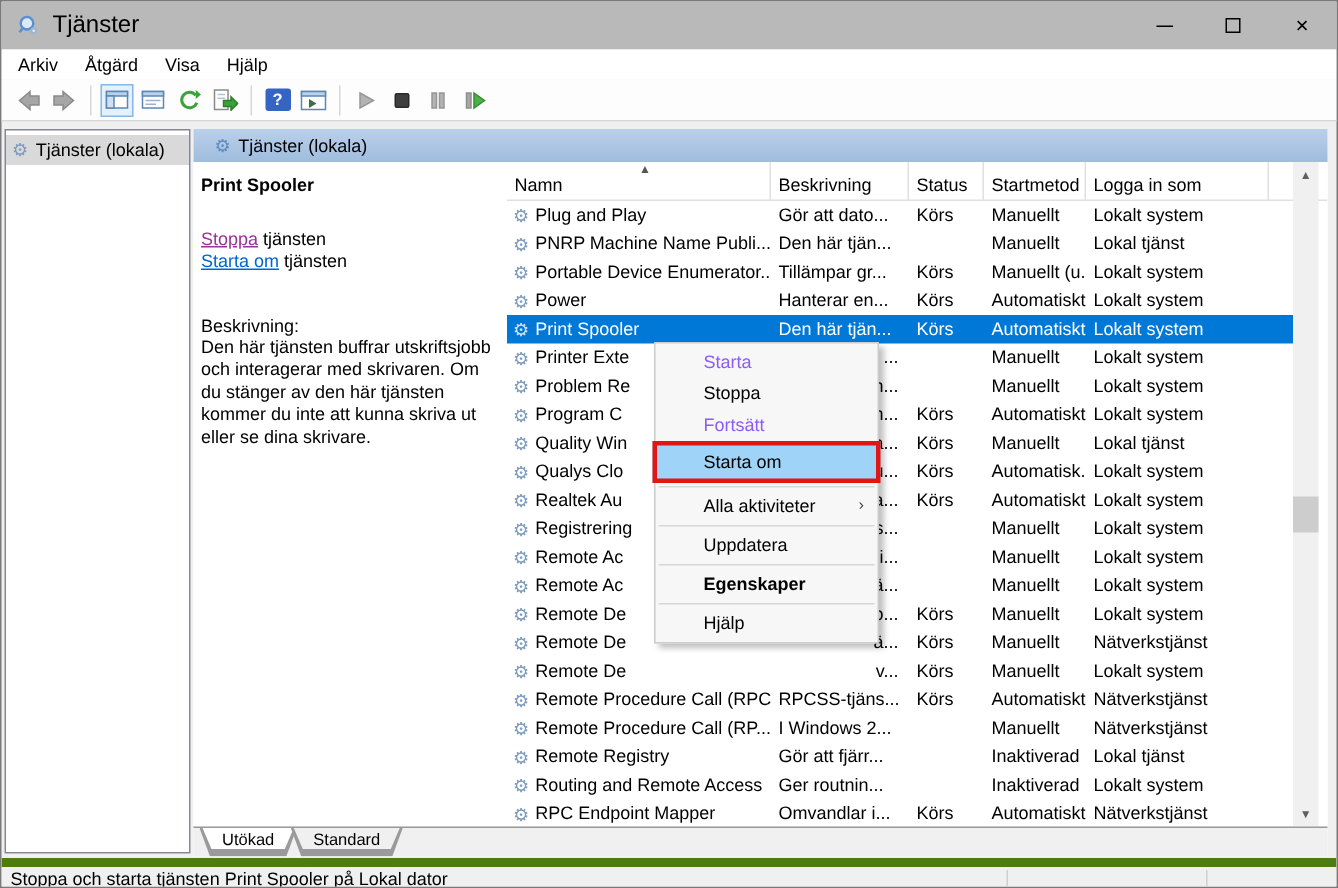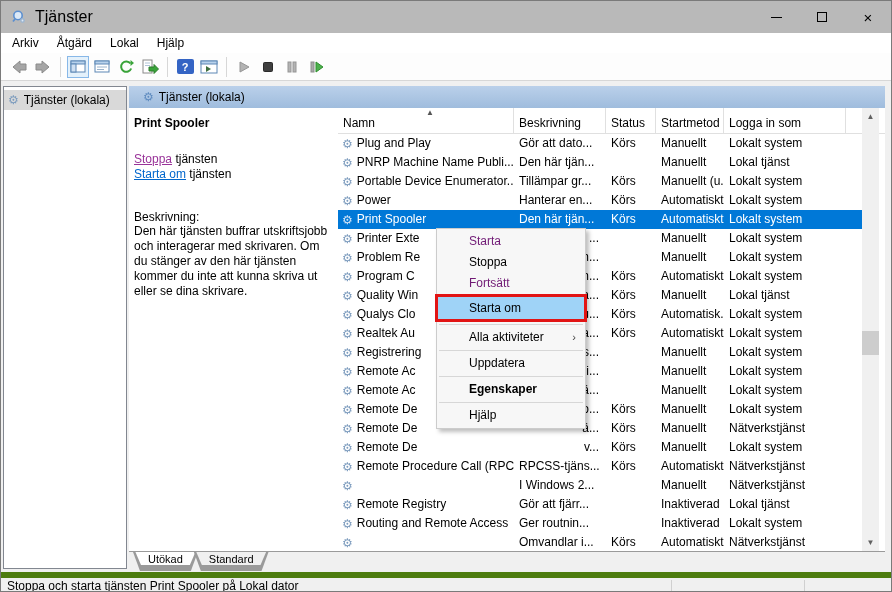--- a/index.html
+++ b/index.html
@@ -83,21 +83,21 @@
     background:#f0f0f0; padding:2px 14px 0 14px; font-size:11px;margin-top:24px; }
   .tab-shape.active .tab-inner { background:#fff; }
   
   .statusbar { position:absolute; left:0; top:571px; width:100%; height:21px;
     background:#f0f0f0; border-top:6px solid #4d7c0f; display:flex; align-items:center; padding-left:6px; }
   .sb-div { position:absolute; top:2px; width:1px; height:17px; background:#d0d0d0; }
   
   .ctxmenu { position:absolute; left:435px; top:227px; width:150px;
     background:#f7f7f7; border:1px solid #cccccc; box-shadow:3px 3px 4px rgba(0,0,0,.25); padding:2px 0; }
   .mi { height:21px; line-height:21px; padding-left:32px; position:relative; white-space:nowrap; }
-  .mi.disabled { color:#701a75; }
+  .mi.disabled { color:#8b5cf6; }
   .mi.bold { font-weight:bold; }
   .mi .sub { position:absolute; right:9px; top:0; font-size:11px; color:#444; }
   .mi.hl { height:28px; line-height:22px; background:#9fd3f7; border:3px solid #e21414;
     margin:0 -2px; padding-left:31px; }
   .msep { height:1px; background:#d7d7d7; margin:2px 2px; }
 </style>
 </head>
 <body>
 
 <div id="window">
@@ -118,21 +118,21 @@
         <span class="glyph-max"></span>
       </span>
     <span class="tb-btn">
         <span class="glyph-close">×</span>
       </span>
   </div>
 
   <div class="menubar">
     <span>Arkiv</span>
     <span>Åtgärd</span>
-    <span>Lokal</span>
+    <span>Visa</span>
     <span>Hjälp</span>
   </div>
 
   <div class="toolbar">
     <span class="ti">
       <svg width="18" height="16" viewBox="0 0 18 16">
           <path d="M10 2 L3 8 L10 14 V11 H16 V5 H10 Z" fill="#a6a6a6" stroke="#8a8a8a"></path>
         </svg>
     </span>
     <span class="ti">
@@ -423,20 +423,21 @@
               <span>Remote Procedure Call (RPC)</span>
             </span>
             <span class="cell c-desc">RPCSS-tjäns...</span>
             <span class="cell c-status">Körs</span>
             <span class="cell c-start">Automatiskt</span>
             <span class="cell c-logon">Nätverkstjänst</span>
           </div>
           <div class="lv-row">
             <span class="cell c-name">
               <span class="gear">⚙</span>
+              <span>Remote Procedure Call (RP...</span>
             </span>
             <span class="cell c-desc">I Windows 2...</span>
             <span class="cell c-status"></span>
             <span class="cell c-start">Manuellt</span>
             <span class="cell c-logon">Nätverkstjänst</span>
           </div>
           <div class="lv-row">
             <span class="cell c-name">
               <span class="gear">⚙</span>
               <span>Remote Registry</span>
@@ -452,20 +453,21 @@
               <span>Routing and Remote Access</span>
             </span>
             <span class="cell c-desc">Ger routnin...</span>
             <span class="cell c-status"></span>
             <span class="cell c-start">Inaktiverad</span>
             <span class="cell c-logon">Lokalt system</span>
           </div>
           <div class="lv-row">
             <span class="cell c-name">
               <span class="gear">⚙</span>
+              <span>RPC Endpoint Mapper</span>
             </span>
             <span class="cell c-desc">Omvandlar i...</span>
             <span class="cell c-status">Körs</span>
             <span class="cell c-start">Automatiskt</span>
             <span class="cell c-logon">Nätverkstjänst</span>
           </div>
         </div>
       <div class="vscroll">
         <span class="sbtn up">▲</span>
         <span class="sthumb"></span>

